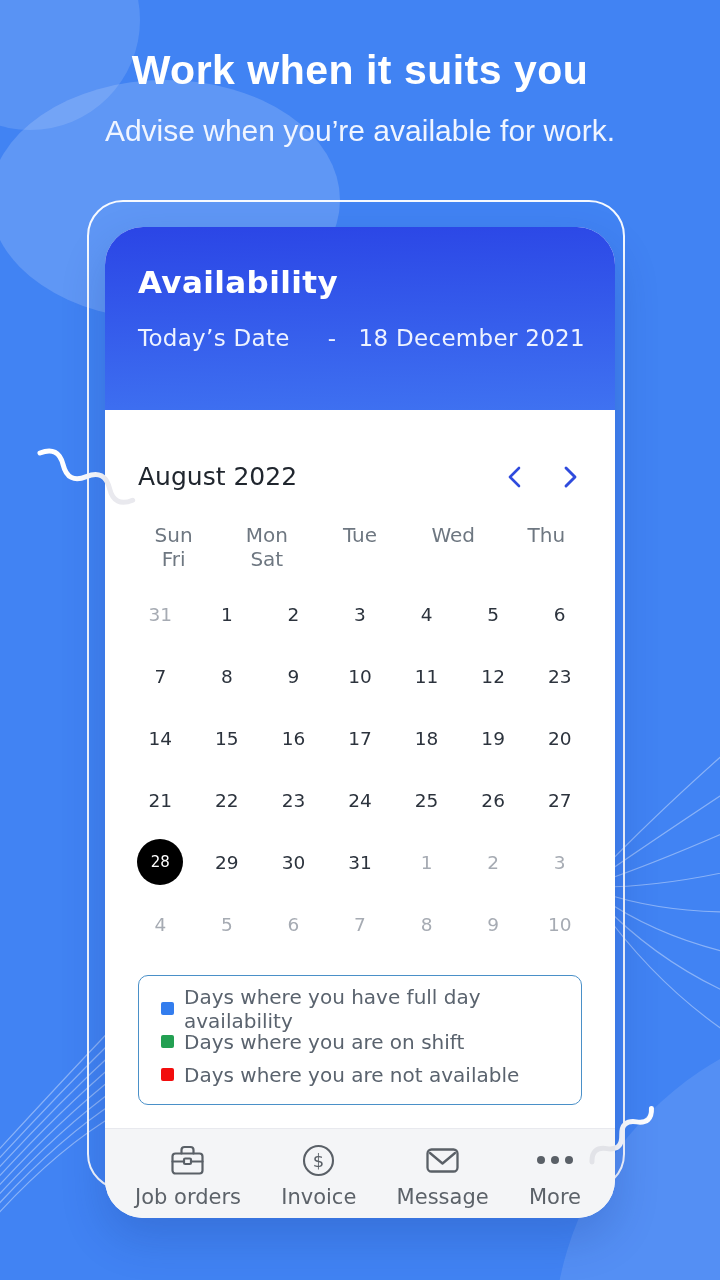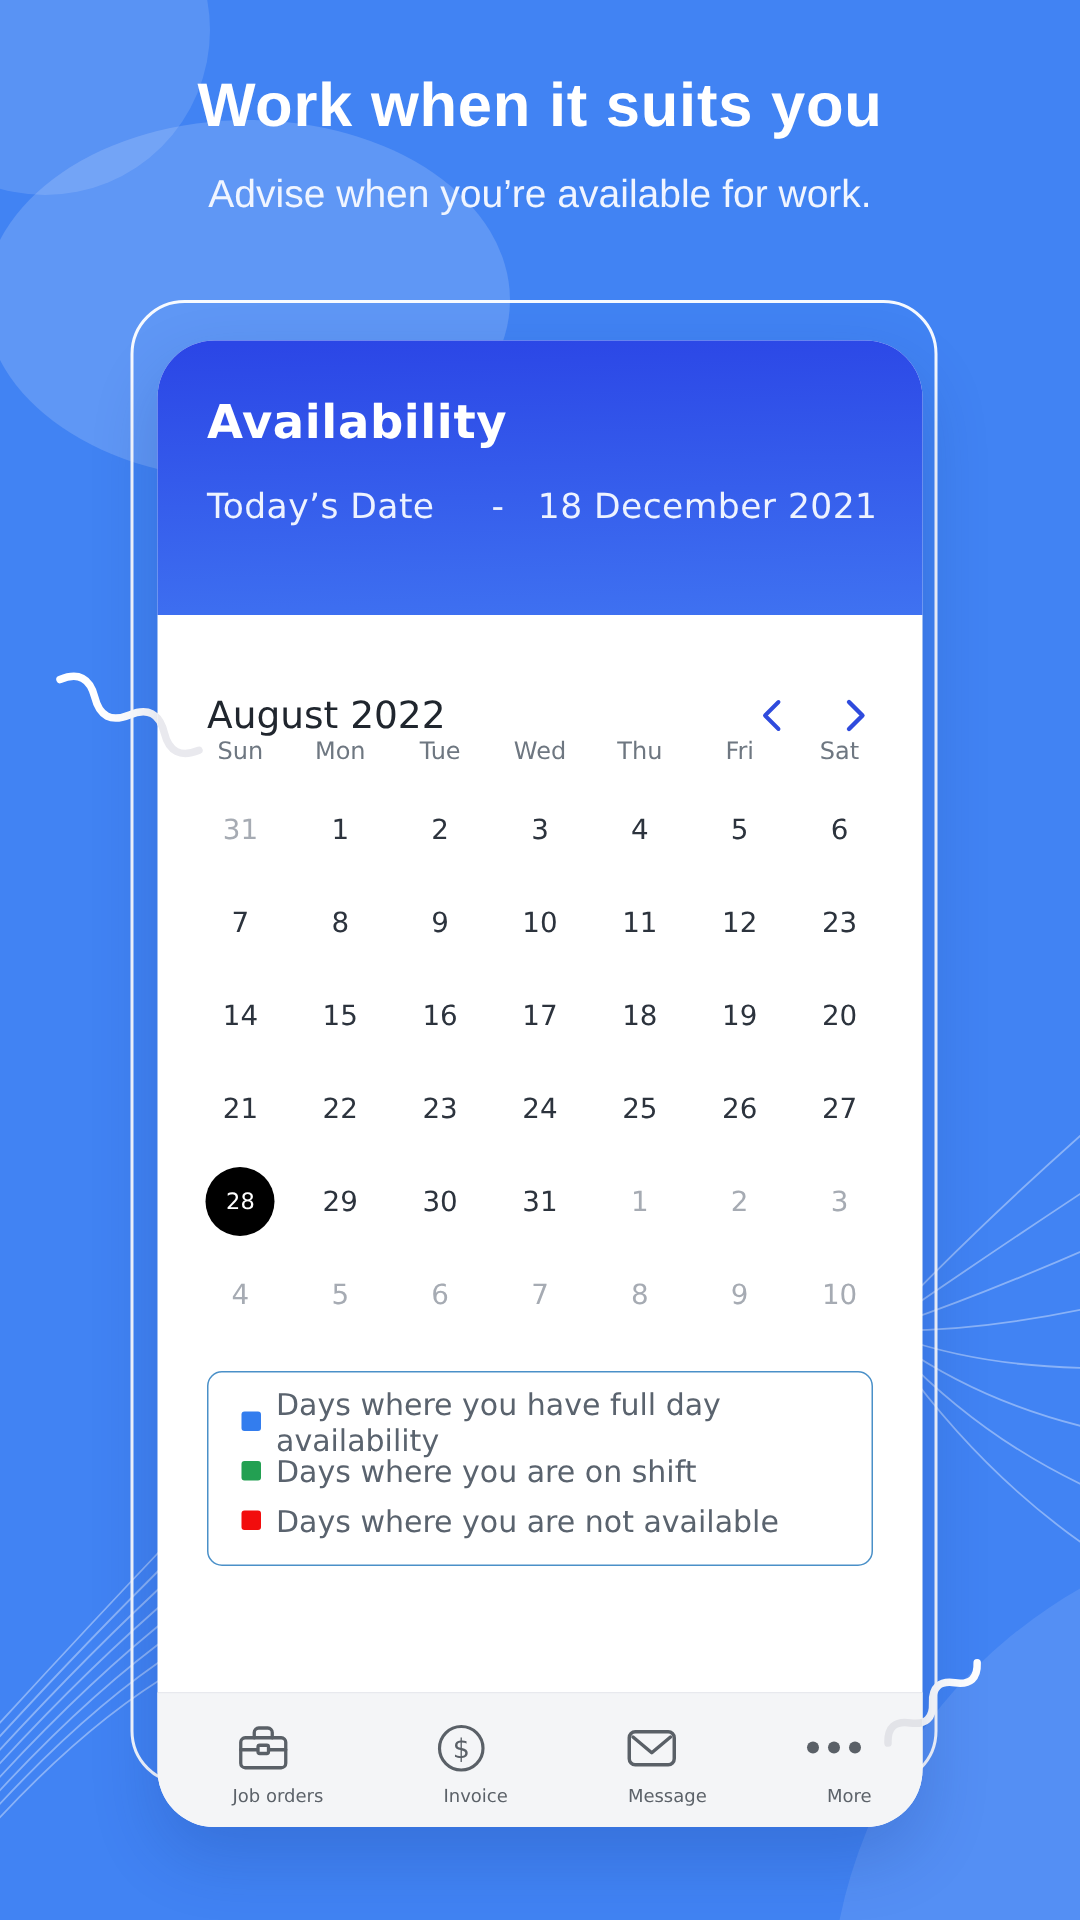--- a/index.html
+++ b/index.html
@@ -12,21 +12,21 @@
   .blob-corner{left:-80px;top:-90px;width:220px;height:220px;background:rgba(255,255,255,0.13);}
   .blob-br{left:553px;top:1016px;width:660px;height:660px;background:rgba(255,255,255,0.10);}
 
   .decor-svg{position:absolute;left:0;top:0;z-index:1;pointer-events:none;}
   .overlay-svg{position:absolute;left:0;top:0;z-index:4;pointer-events:none;}
 
   
   .hero-title{position:absolute;z-index:2;top:47px;left:0;width:100%;text-align:center;
     font-family:"Liberation Sans",sans-serif;font-weight:700;font-size:41px;color:#ffffff;letter-spacing:.5px;}
   .hero-sub{position:absolute;z-index:2;top:114px;left:0;width:100%;text-align:center;
-    font-family:"Liberation Sans",sans-serif;font-size:26px;color:#f0f5ff;}
+    font-family:"Liberation Sans",sans-serif;font-size:30px;color:#f0f5ff;}
 
   
   .outline{position:absolute;z-index:2;left:87px;top:200px;width:538px;height:990px;
     border:2px solid rgba(255,255,255,0.95);border-radius:36px;box-sizing:border-box;}
 
   
   .card{position:absolute;z-index:3;left:105px;top:227px;width:510px;height:991px;
     background:#ffffff;border-radius:38px;box-shadow:0 20px 45px rgba(15,40,120,0.20);}
   .card-header{height:183px;border-radius:38px 38px 0 0;box-sizing:border-box;
     background:linear-gradient(178deg,#2b46e6 2%,#3f72f1 100%);padding:0 30px 0 33px;}
@@ -34,42 +34,42 @@
   .date-row{margin-top:25px;display:flex;align-items:center;font-size:23px;color:#edf2ff;letter-spacing:.3px;}
   .date-sep{margin-left:38px;}
   .date-value{margin-left:auto;}
 
   
   .calendar{padding:0 22px;}
   .month-row{margin:52px 11px 0 11px;display:flex;justify-content:space-between;align-items:center;}
   .month-label{font-size:25px;color:#20262e;font-weight:500;}
   .chev-group{display:flex;gap:27px;align-items:center;}
   .chev{width:26px;height:26px;cursor:pointer;display:block;}
-  .weekdays{display:grid;grid-template-columns:repeat(7,1fr);
-    font-size:16px;color:#6e7781;text-align:center;}
+  .weekdays{margin-top:32px;display:grid;grid-template-columns:repeat(5,1fr);
+    font-size:20px;color:#6e7781;text-align:center;}
   .day-grid{margin-top:12px;display:grid;grid-template-columns:repeat(7,1fr);grid-auto-rows:62px;}
   .day{display:flex;align-items:center;justify-content:center;font-size:18.5px;color:#2c333d;}
   .day span{display:flex;align-items:center;justify-content:center;}
   .day.muted{color:#a6abb3;}
   .day.selected span{width:46px;height:46px;border-radius:50%;background:#000000;color:#ffffff;font-size:15px;}
 
   
   .legend{margin:20px 33px 0 33px;border:1.5px solid #4a90c8;border-radius:10px;
     padding:16px 10px 13px 22px;background:#ffffff;}
   .legend-row{display:flex;align-items:center;height:33px;}
   .legend-swatch{width:13px;height:13px;border-radius:2px;margin-right:10px;flex:none;}
   .legend-label{font-size:20px;color:#5a636e;}
 
   
   .navbar{position:absolute;left:0;right:0;bottom:0;height:90px;background:#f4f5f7;
     border-top:1px solid #e8e9ee;border-radius:0 0 38px 38px;box-sizing:border-box;
     display:flex;align-items:center;justify-content:space-between;padding:4px 34px 0 30px;}
   .nav-item{display:flex;flex-direction:column;align-items:center;gap:7px;color:#5a6067;cursor:pointer;}
   .nav-icon{height:36px;display:flex;align-items:center;}
-  .nav-label{font-size:12px;color:#5c6269;margin-left:20px;}
+  .nav-label{font-size:21px;color:#5c6269;}
   .nav-item.active{color:#1a1d22;}
   .nav-item.active .nav-label{color:#15171b;font-weight:600;}
 </style>
 </head>
 <body>
 
 <div class="screen">
 
   <div class="blob blob-tl"></div>
   <div class="blob blob-corner"></div>

